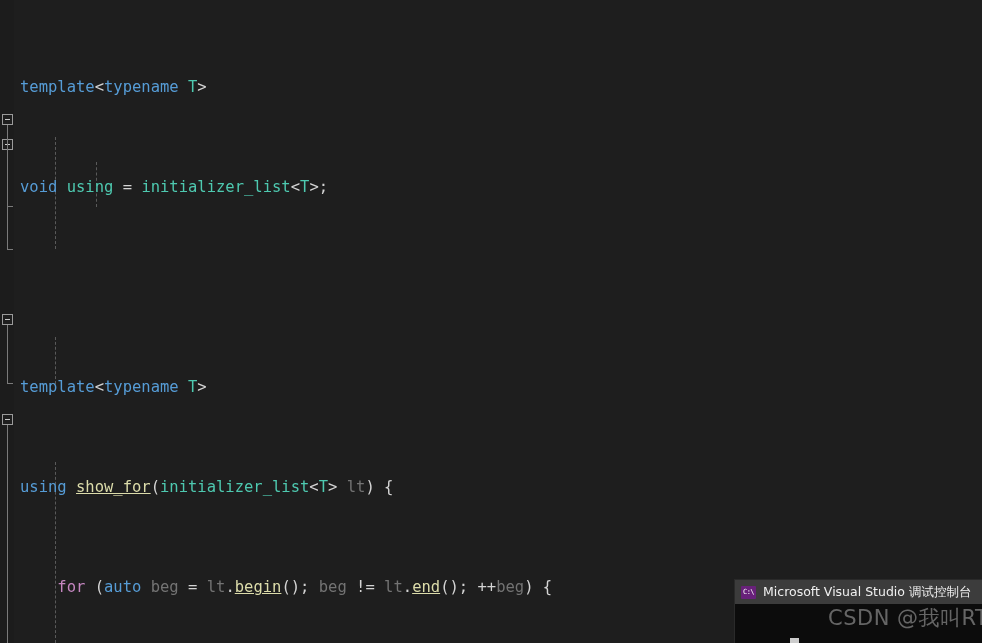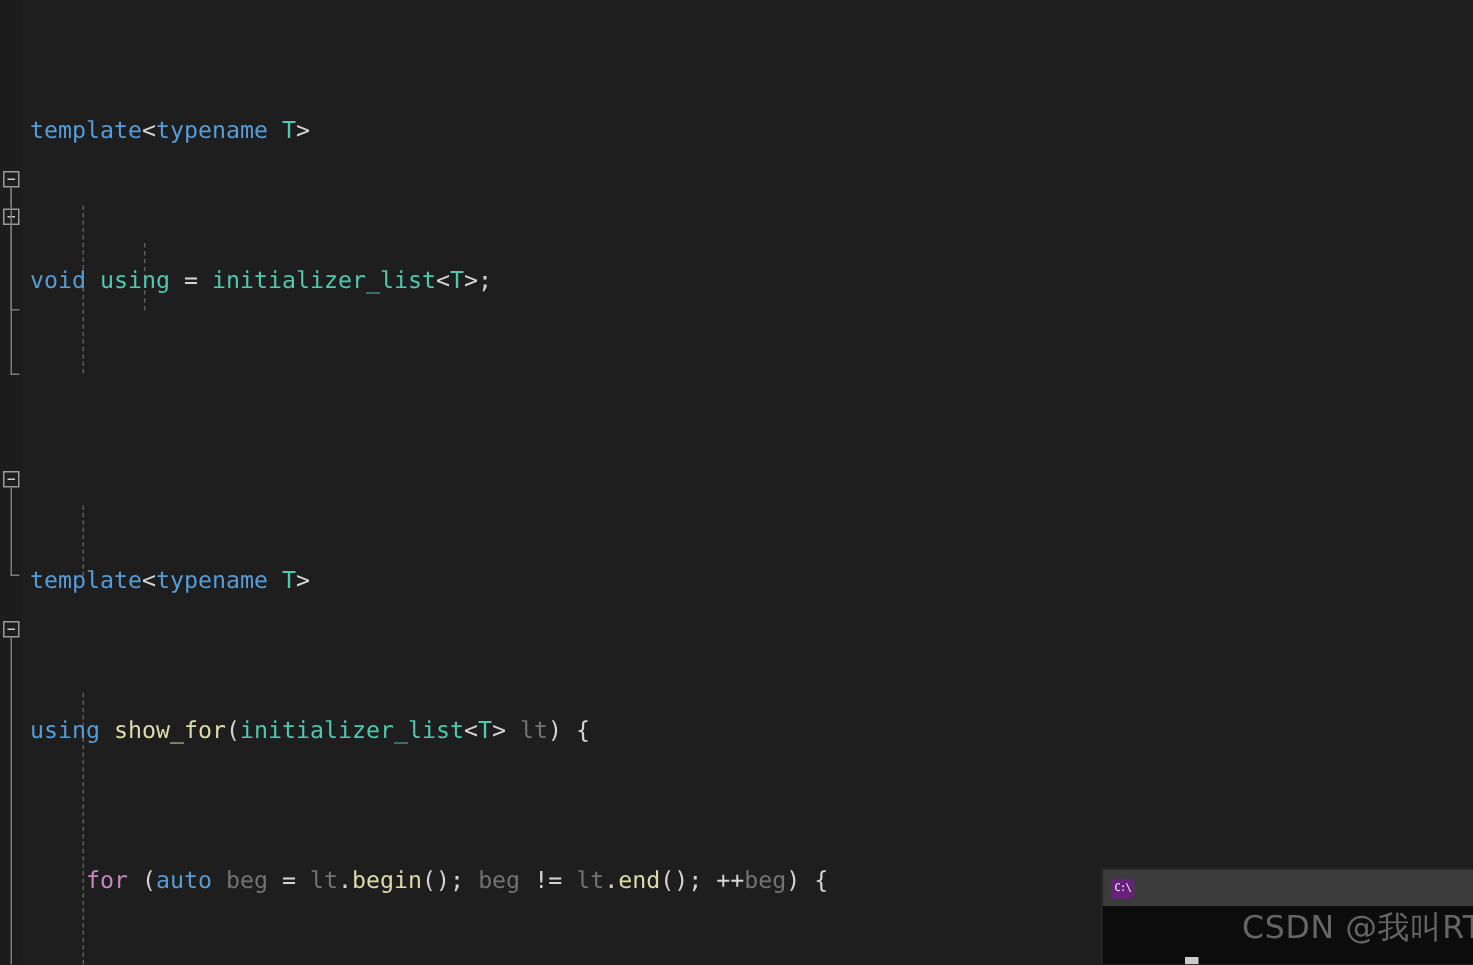--- a/index.html
+++ b/index.html
@@ -27,21 +27,21 @@
     font-size:15.5px;
     line-height:25px;
     white-space:pre;
     letter-spacing:0px;
   }
   .ln{height:25px;display:block;position:relative;padding-left:20px;}
 
   
   .kw      {color:#569cd6;}  
   .type    {color:#4ec9b0;}  
-  .fn      {color:#dcdcaa;}  
+  .fn      {color:#dcdcaa;text-decoration:underline;}  
   .pl      {color:#d4d4d4;}  
   .ctl     {color:#c586c0;}  
   .var     {color:#737373;}  
   .punc    {color:#d4d4d4;}
 
   
   .foldbox{
     position:absolute;left:2px;width:11px;height:11px;
     border:1px solid #9a9a9a;background:#1e1e1e;box-sizing:border-box;
   }
@@ -179,20 +179,21 @@
 
     
 
     
 
   </div>
 
   <div id="console-window">
     <div id="console-titlebar">
       <div id="console-icon">C:\</div>
+      <div id="console-title">Microsoft Visual Studio 调试控制台</div>
     </div>
     <div id="console-body">
       
       
     </div>
     <div id="console-cursor"></div>
   </div>
 
   <div id="watermark">CSDN @我叫RT</div>
 

